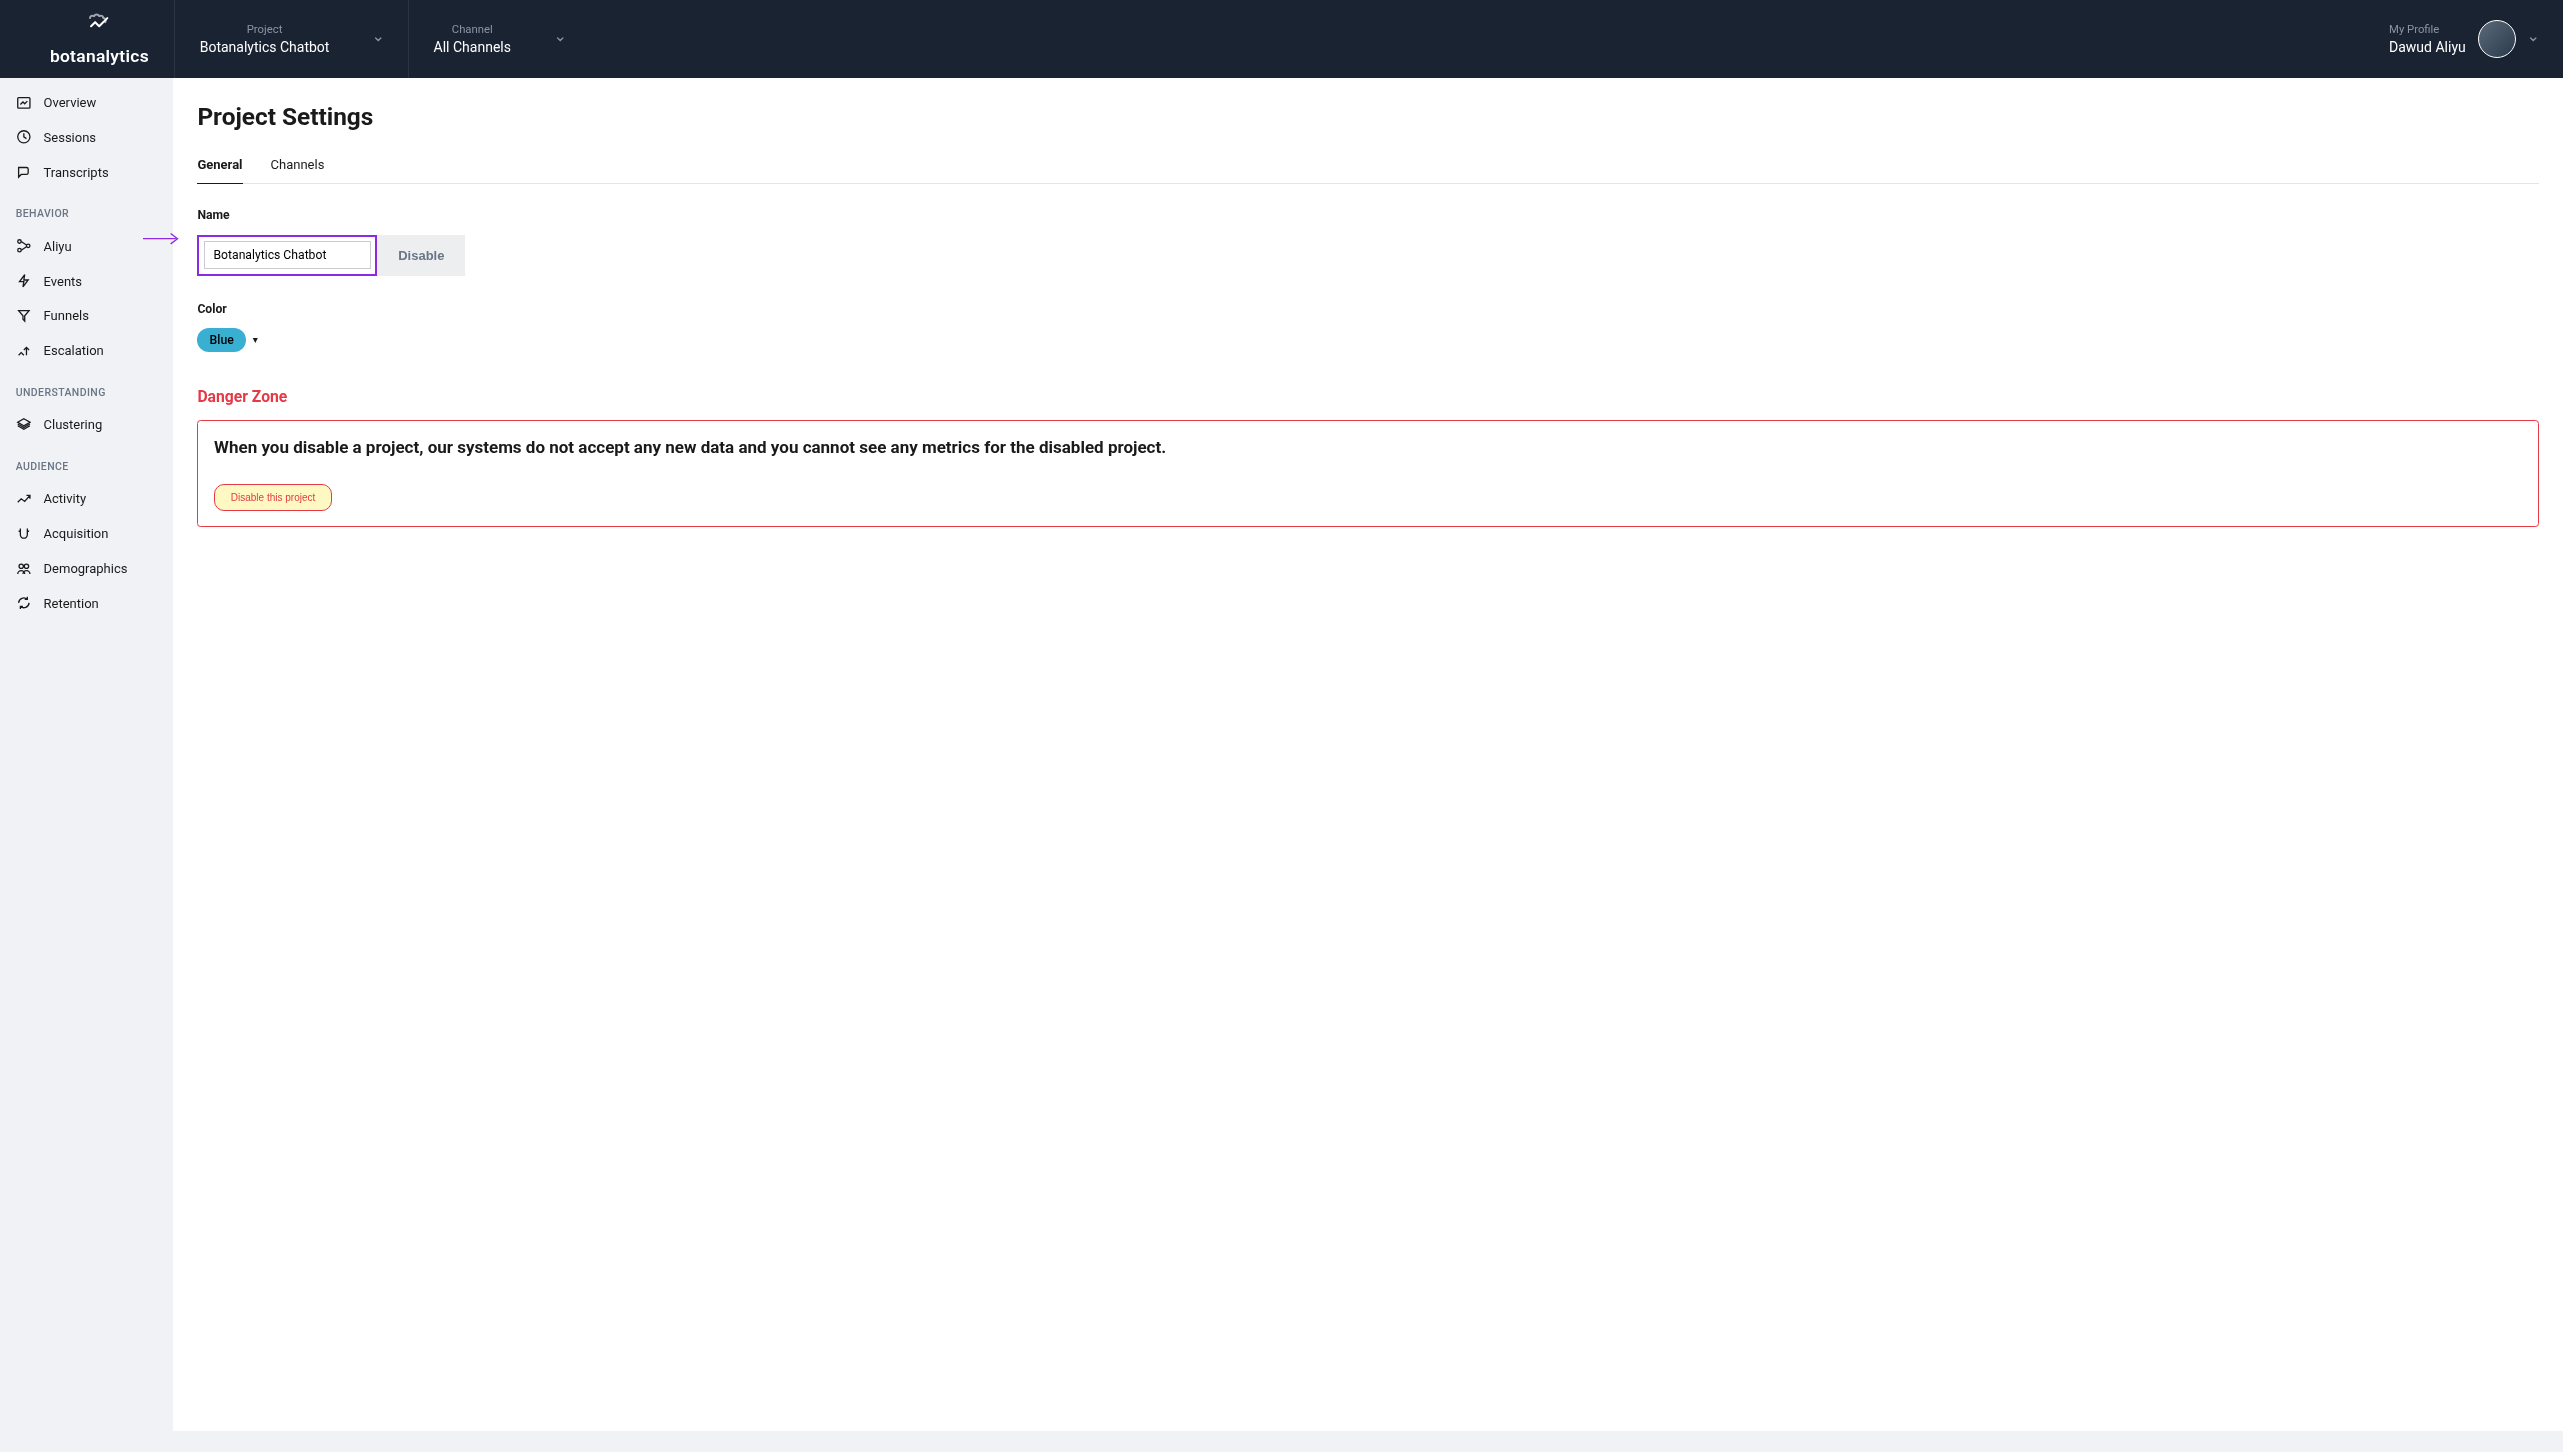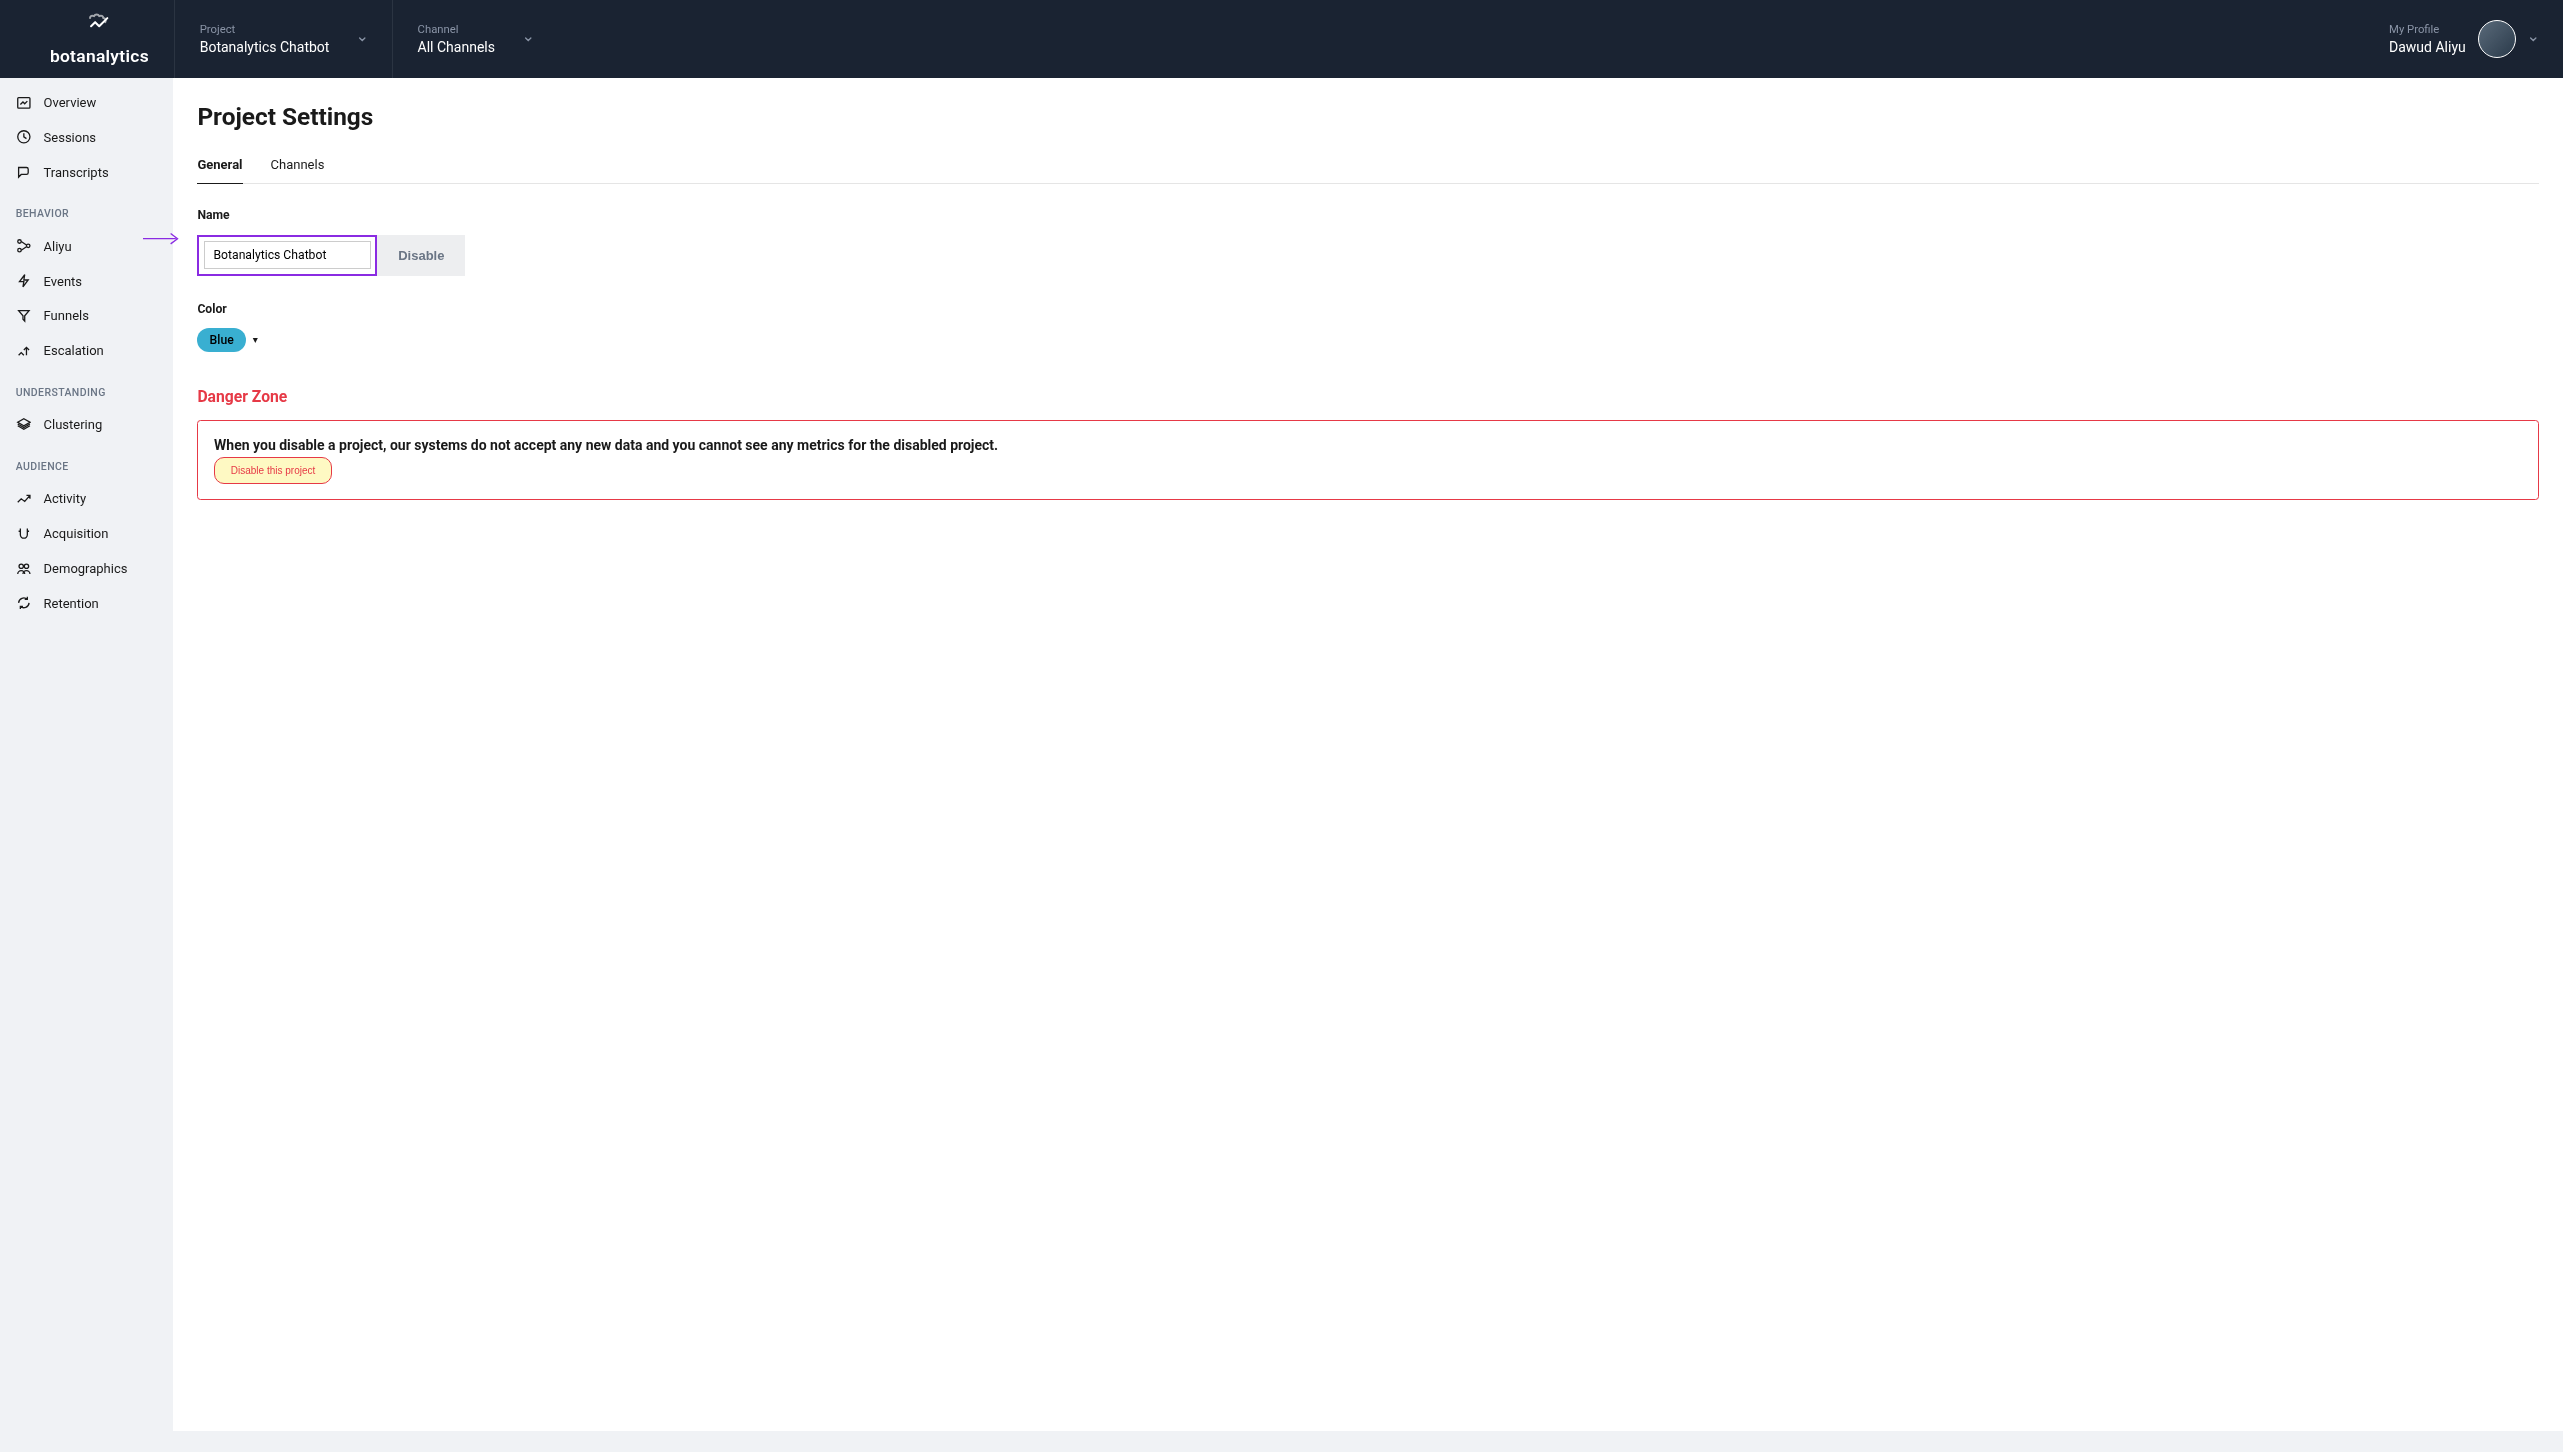--- a/index.html
+++ b/index.html
@@ -44,23 +44,24 @@
     .topbar-divider {
       width: 0.9px;
       height: 100%;
       background: rgba(255,255,255,0.08);
       margin-left: 0;
     }
     .dropdown-block {
       padding: 0 24.4px;
       display: flex;
       align-items: center;
-      gap: 28px;
+      gap: 44px;
       height: 100%;
       cursor: pointer;
+      text-align: center;
     }
     .dropdown-block .label {
       font-size: 11.3px;
       color: #8a94a6;
       margin-bottom: 3.5px;
     }
     .dropdown-block .value {
       font-size: 14px;
       color: #fff;
     }
@@ -214,23 +215,23 @@
       font-weight: 700;
       margin-top: 35px;
       margin-bottom: 14px;
     }
     .danger-box {
       border: 0.9px solid #e63946;
       border-radius: 3.5px;
       padding: 15.7px;
     }
     .danger-text {
-      font-size: 14px;
+      font-size: 17px;
       font-weight: 700;
-      margin-bottom: 4px;
+      margin-bottom: 27px;
     }
     .disable-btn {
       border: 0.9px solid #e63946;
       background: #fef9c3;
       color: #e63946;
       padding: 7px 15.7px;
       font-size: 10px;
       border-radius: 10px;
       cursor: pointer;
     }

